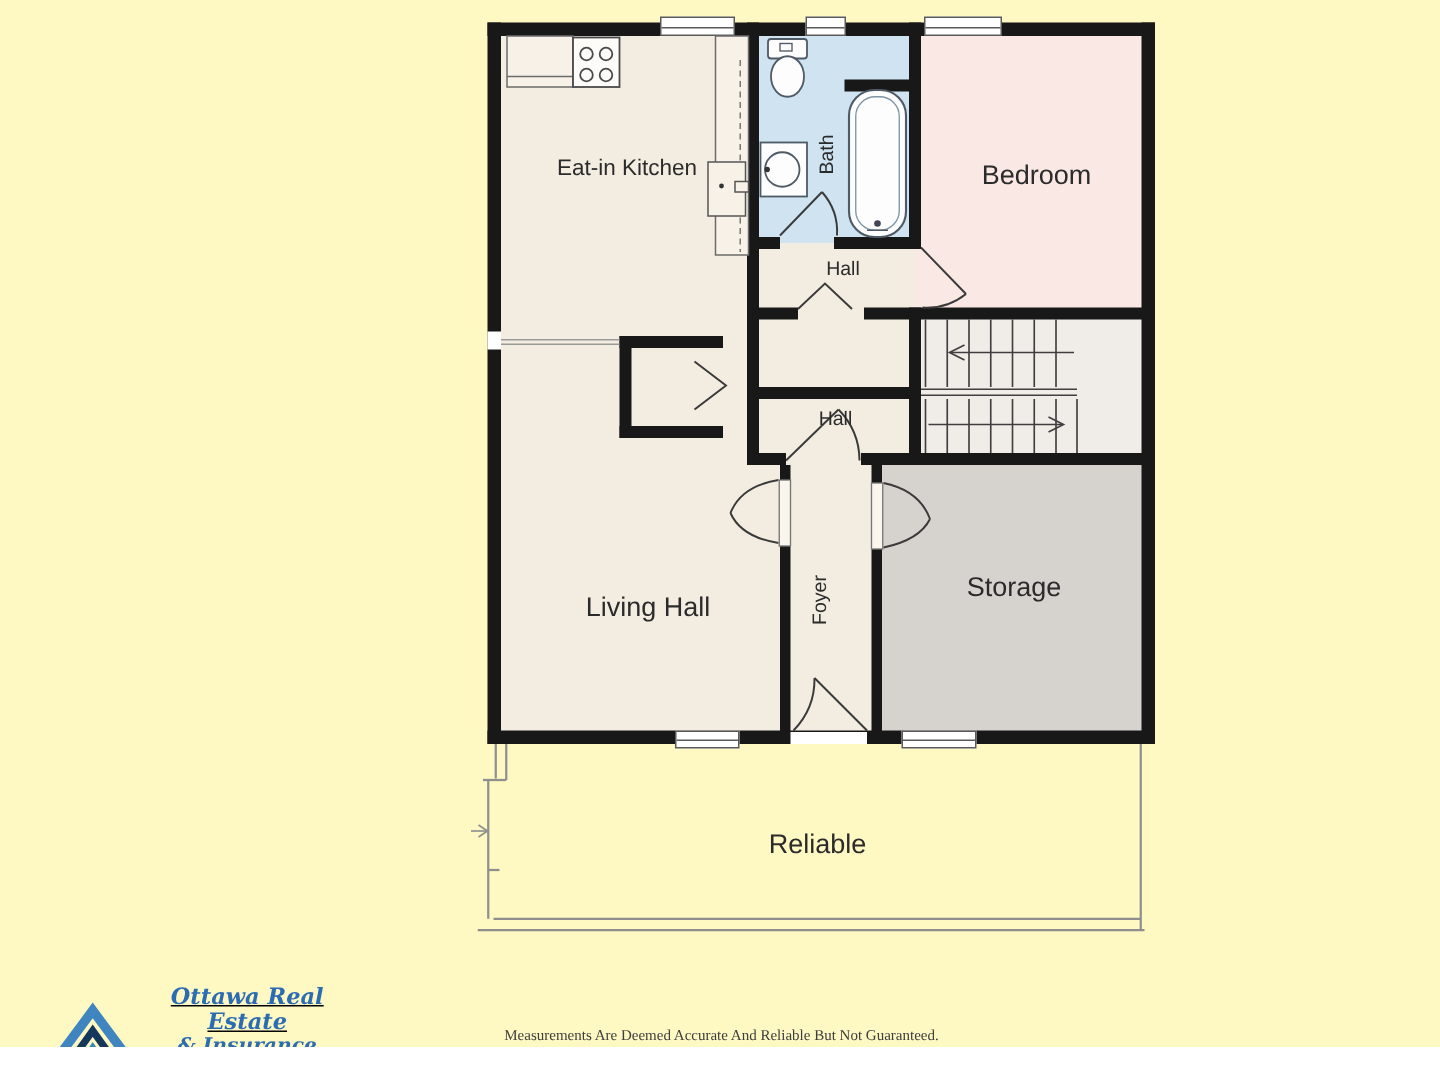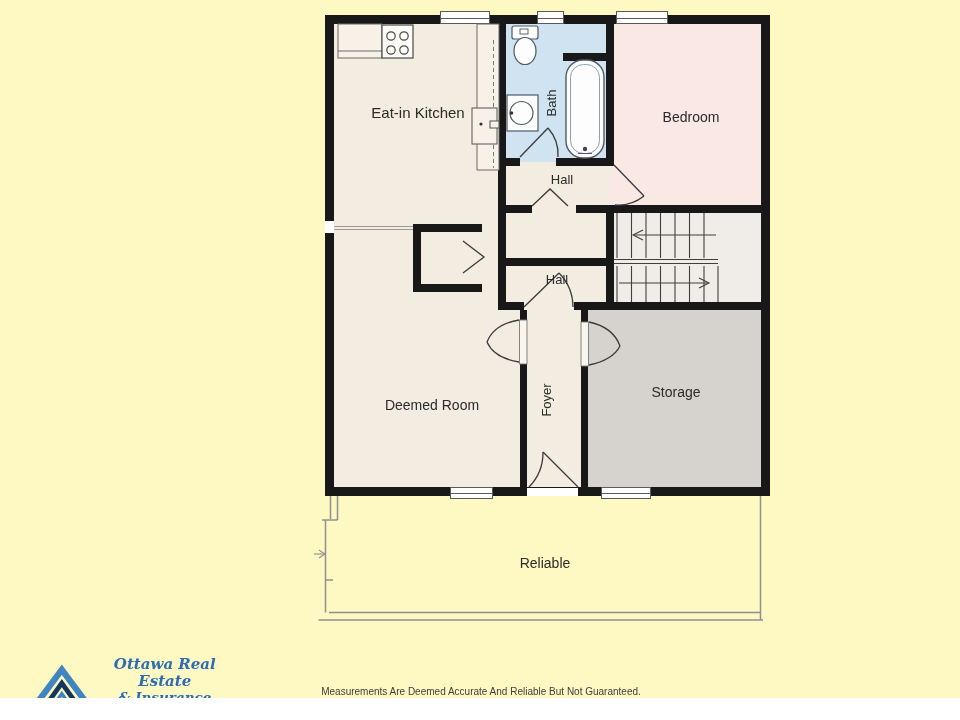--- a/index.html
+++ b/index.html
@@ -5,34 +5,34 @@
   html,body{margin:0;padding:0;background:#fff;}
   .stage{position:relative;width:960px;height:698px;background:#fef9c3;overflow:hidden;
          font-family:"Liberation Sans","DejaVu Sans",sans-serif;}
   .fill{position:absolute;}
   .wall{position:absolute;background:#181818;}
   .window{position:absolute;background:#ffffff;border:1px solid #5a5a5a;box-sizing:border-box;}
   .window::after{content:"";position:absolute;left:0;right:0;top:50%;border-top:1px solid #5a5a5a;}
   .gap{position:absolute;background:#ffffff;}
   .room-label{position:absolute;color:#2b2b2b;white-space:nowrap;transform:translate(-50%,-50%);}
   .room-label.v{transform:translate(-50%,-50%) rotate(-90deg);}
-  .fs15{font-size:15px;} .fs14{font-size:14px;} .fs13{font-size:13px;}
+  .fs15{font-size:15px;} .fs14{font-size:18px;} .fs13{font-size:13px;}
   .overlay{position:absolute;left:0;top:0;width:960px;height:720px;pointer-events:none;}
   
-  .logo{position:absolute;left:33px;top:656px;width:200px;display:flex;align-items:center;}
+  .logo{position:absolute;left:33px;top:656px;width:200px;display:flex;align-items:flex-end;text-decoration:underline;}
   .logo-text{margin-left:6px;color:#2c6cb2;font-family:"DejaVu Serif","Liberation Serif",serif;
              font-style:italic;font-weight:bold;text-align:center;width:142px;}
   .logo-line1{font-size:15px;line-height:17px;}
   .logo-line2{font-size:13.5px;line-height:15px;}
   .logo-tagline{display:flex;align-items:center;gap:4px;margin-top:2px;}
   .logo-tagline .rule{flex:1;border-top:1px solid #2c6cb2;}
   .logo-tagline .tg{font-family:"Liberation Sans",sans-serif;font-style:normal;font-weight:bold;
                     font-size:6.5px;letter-spacing:1.5px;color:#2c6cb2;white-space:nowrap;}
   .disclaimer{position:absolute;left:481px;top:691px;transform:translate(-50%,-50%);
-              font-size:10px;color:#3d3d3d;white-space:nowrap;}
+              font-size:10px;color:#3d3d3d;white-space:nowrap;font-family:Liberation Serif, serif;}
 </style>
 </head>
 <body>
 
 <div class="stage">
 
   <div class="fill" style="left:329px;top:19px;width:437px;height:473px;background:#f2ece1;"></div>
   <div class="fill" style="left:502px;top:19px;width:108px;height:143px;background:#cfe3f0;"></div>
   <div class="fill" style="left:610px;top:19px;width:156px;height:188px;background:#fae8e5;"></div>
   <div class="fill" style="left:610px;top:207px;width:156px;height:99px;background:#f0ede8;"></div>
@@ -202,21 +202,21 @@
           <path d="M319 550 L325 554 L319 558"></path>
       </g>
     </g>
   </svg>
 
   <div class="room-label fs15" style="left:418px;top:112px;">Eat-in Kitchen</div>
   <div class="room-label fs13 v" style="left:551px;top:103px;">Bath</div>
   <div class="room-label fs14" style="left:691px;top:117px;">Bedroom</div>
   <div class="room-label fs13" style="left:562px;top:179px;">Hall</div>
   <div class="room-label fs13" style="left:557px;top:279px;">Hall</div>
-  <div class="room-label fs14" style="left:432px;top:405px;">Deemed Room</div>
+  <div class="room-label fs14" style="left:432px;top:405px;">Living Hall</div>
   <div class="room-label fs13 v" style="left:546px;top:400px;">Foyer</div>
   <div class="room-label fs14" style="left:676px;top:392px;">Storage</div>
   <div class="room-label fs14" style="left:545px;top:563px;">Reliable</div>
 
   <div class="logo">
     <svg width="60" height="50" viewBox="0 0 60 50">
       <polyline points="4,44 30,9 56,44" fill="none" stroke="#3f85c0" stroke-width="6.5"></polyline>
       <polyline points="15,44 30,23 45,44" fill="none" stroke="#16375c" stroke-width="5"></polyline>
       <polyline points="23,44 30,34 37,44" fill="none" stroke="#3f85c0" stroke-width="3.5"></polyline>
       <polygon points="26,44 30,38 34,44" fill="#16375c"></polygon>

